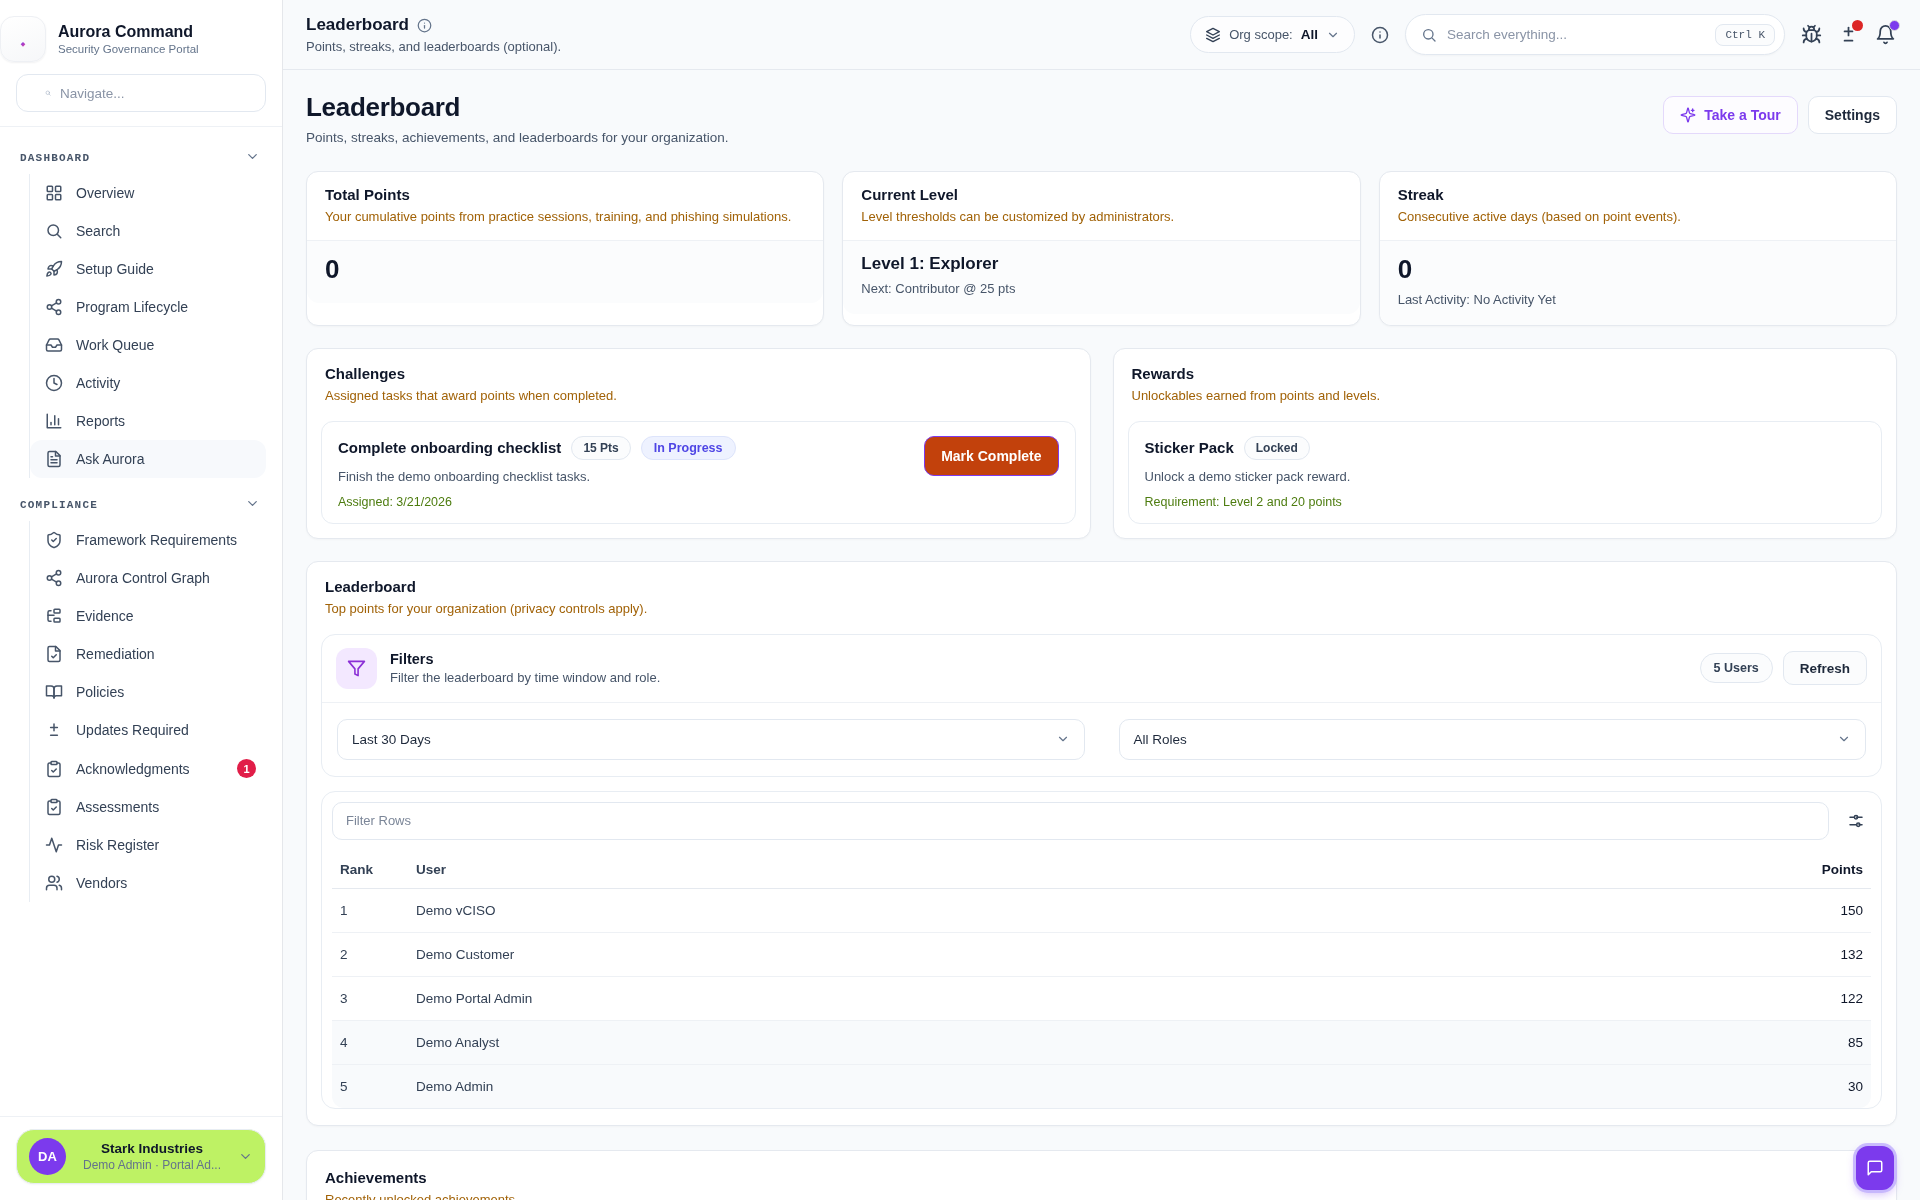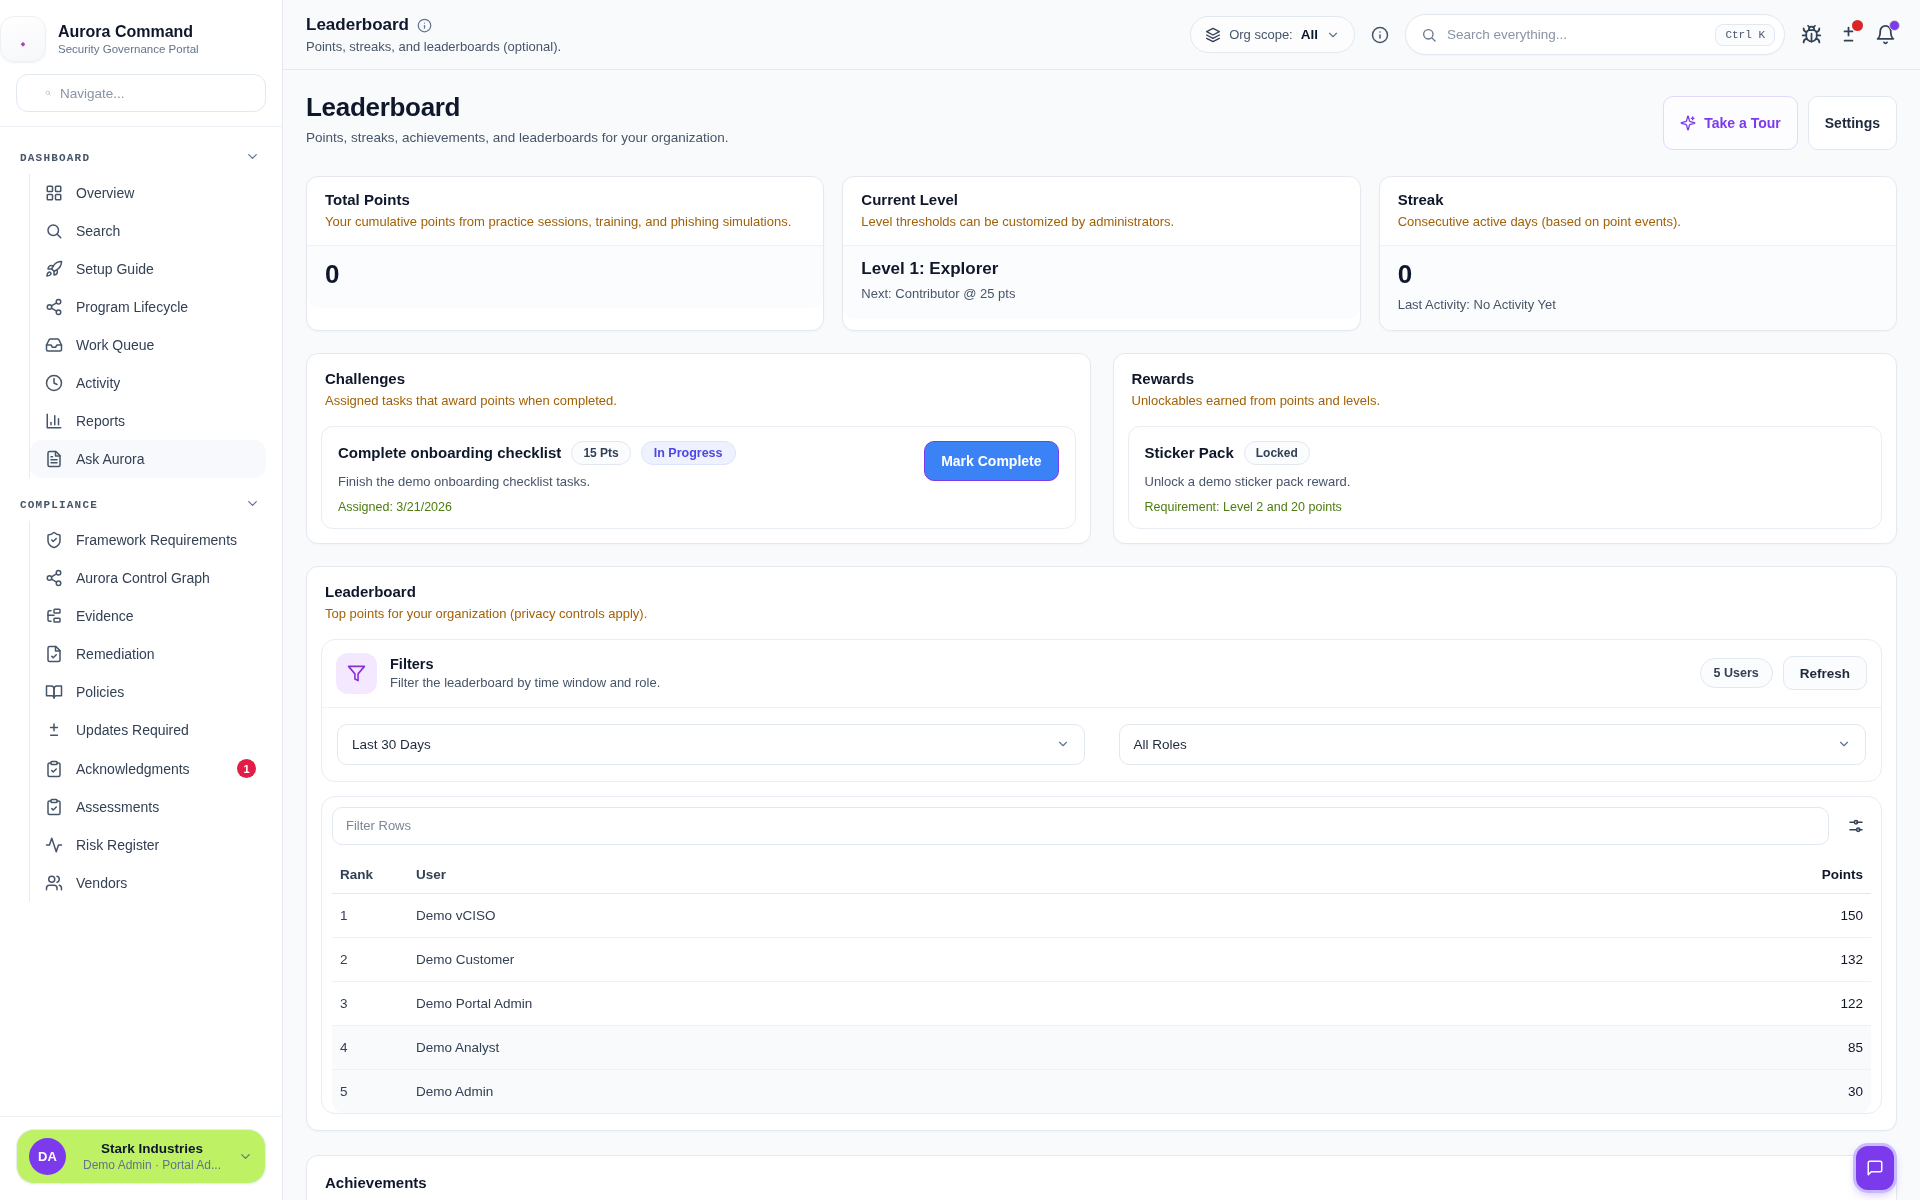--- a/index.html
+++ b/index.html
@@ -55,23 +55,23 @@
   .dot { position:absolute; width:11px; height:11px; border-radius:50%; top:-4px; right:-4px; }
   .dot.red { background:#dc2626; }
   .dot.purple { background:#7c3aed; border:1px solid #ddd; }
 
   .content { flex:1; overflow:hidden; padding:18px 23px 0; position:relative; }
 
   .page-head { display:flex; align-items:flex-start; justify-content:space-between; margin:4px 0 26px; }
   .page-title { font-size:26px; font-weight:700; letter-spacing:-.3px; }
   .page-sub { font-size:13.5px; color:#475569; margin-top:7px; }
   .page-actions { display:flex; gap:10px; margin-top:4px; }
-  .btn { height:54px; border-radius:10px; display:inline-flex; align-items:center; gap:8px; padding:0 16px; font-size:14px; font-weight:600; cursor:pointer; border:1px solid #e2e8f0; background:#fff; color:#1e293b; font-family:inherit; }
+  .btn { height:38px; border-radius:10px; display:inline-flex; align-items:center; gap:8px; padding:0 16px; font-size:14px; font-weight:600; cursor:pointer; border:1px solid #e2e8f0; background:#fff; color:#1e293b; font-family:inherit; }
   .btn.tour { border-color:#e4d9fb; background:#fdfcff; color:#7c3aed; }
-  .btn.primary { background:#3b82f6; border-color:#7c3aed; color:#fff; height:40px; }
+  .btn.primary { background:#c2410c; border-color:#7c3aed; color:#fff; height:40px; }
   .btn.small { height:34px; font-size:13.5px; background:#fbfcfd; }
 
   .card { background:#fff; border:1px solid #e5e9ef; border-radius:12px; box-shadow:0 1px 2px rgba(15,23,42,.03); }
   .stats-grid { display:grid; grid-template-columns:1fr 1fr 1fr; gap:18px; margin-bottom:22px; }
   .card-head { padding:14px 18px 13px; }
   .card-title { font-size:15px; font-weight:700; }
   .card-desc { font-size:13px; color:#a16207; margin-top:5px; line-height:1.45; }
   .card-body { border-top:1px solid #eef1f5; background:#fbfcfd; border-radius:0 0 12px 12px; padding:13px 18px 18px; }
   .big-val { font-size:26px; font-weight:700; }
   .lvl-val { font-size:17px; font-weight:700; }

